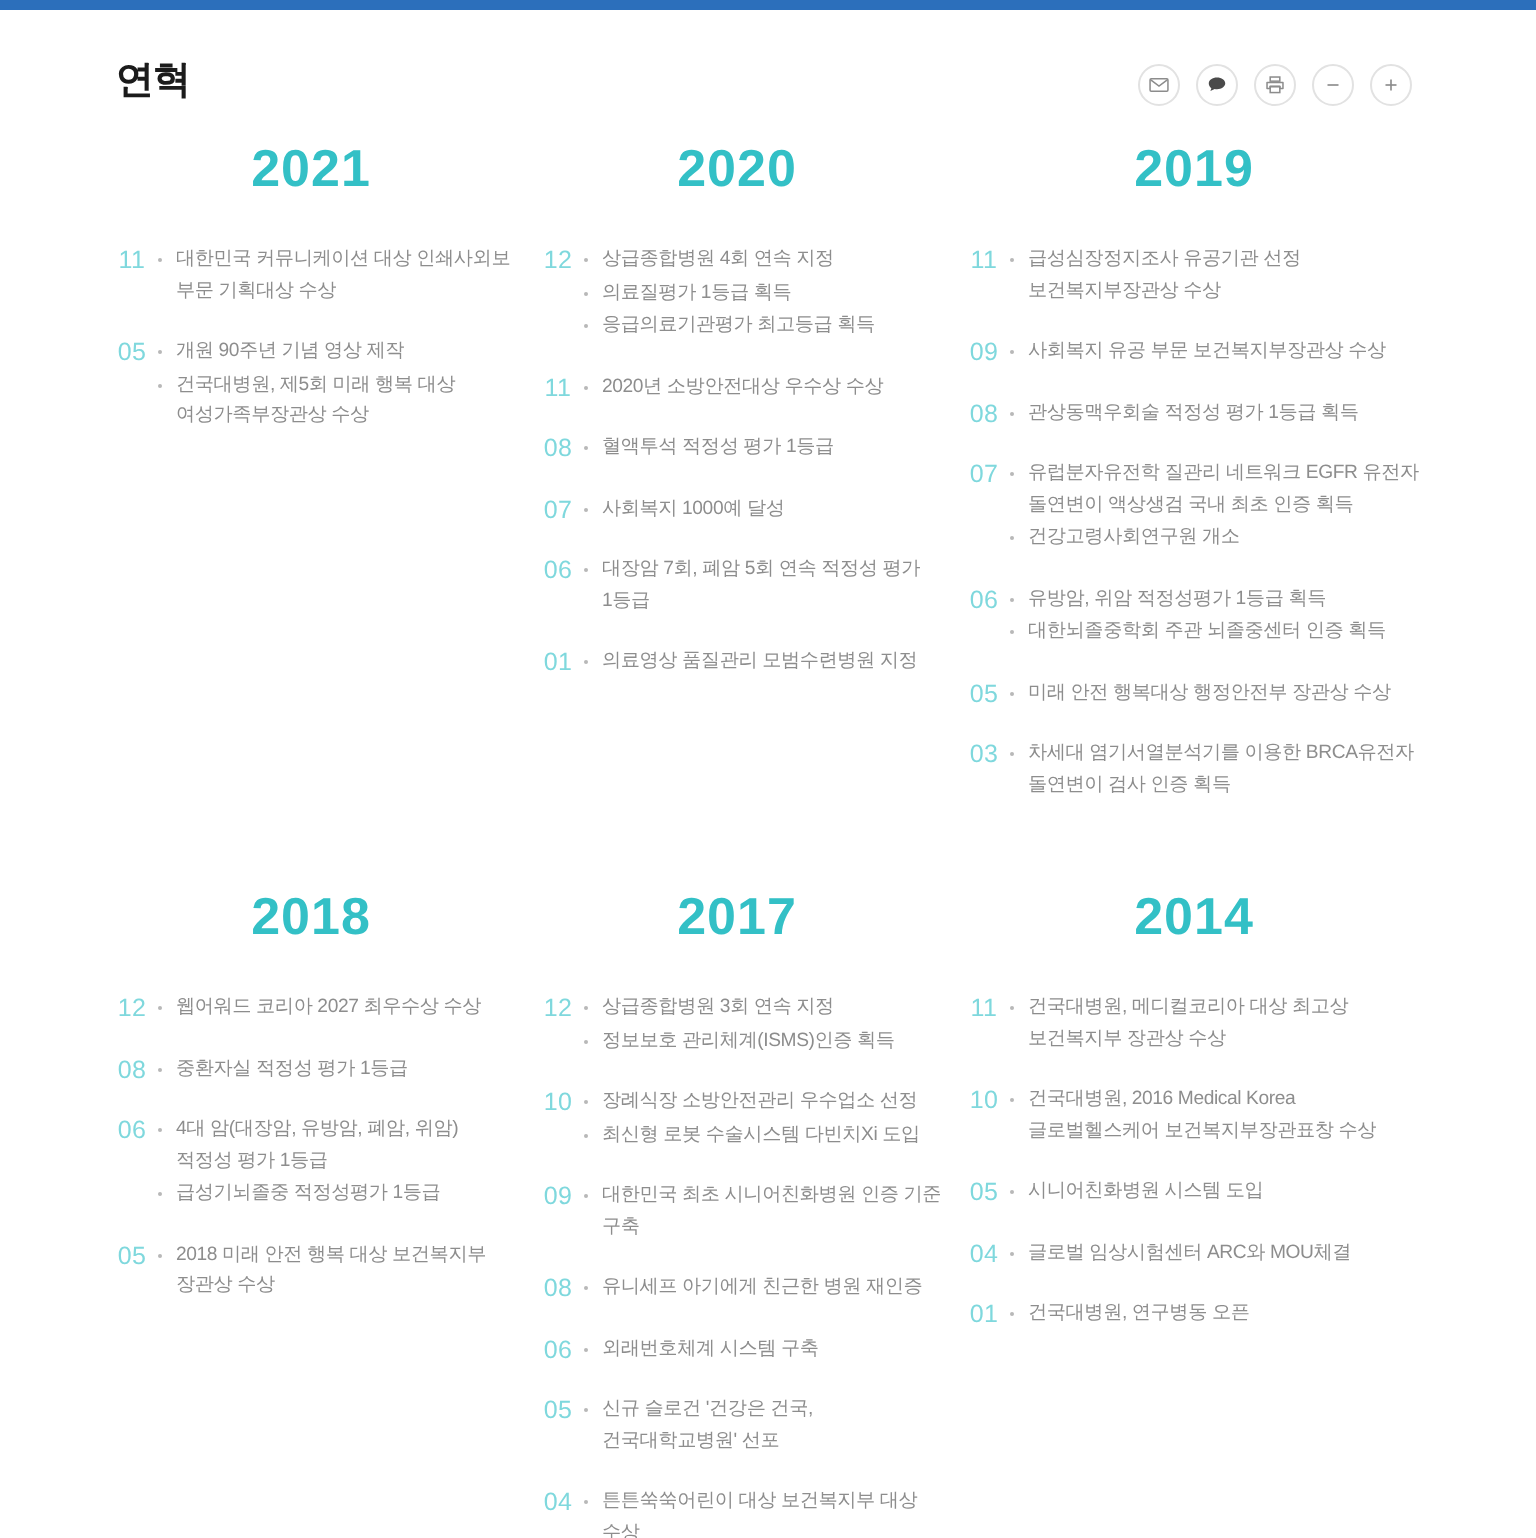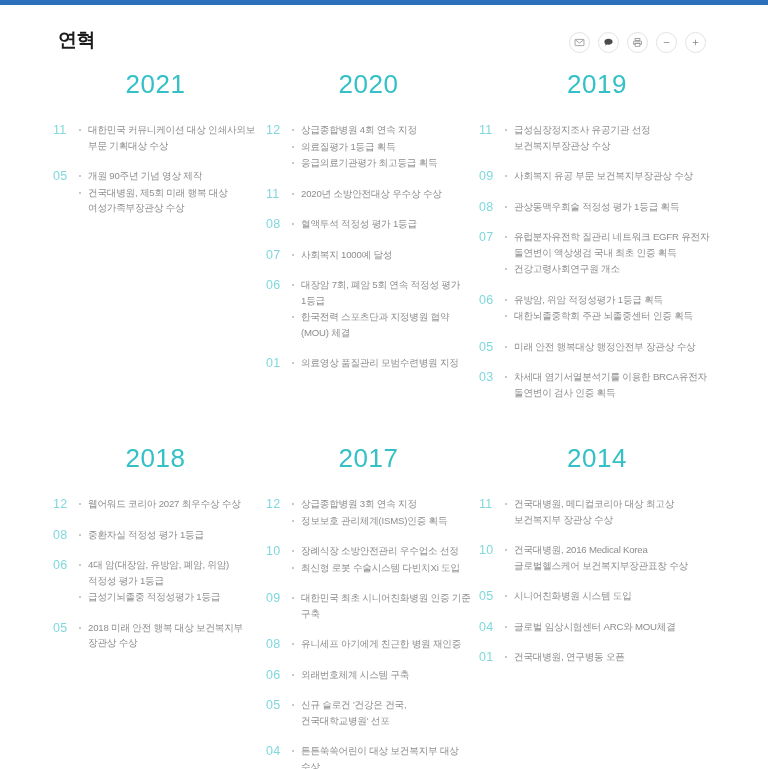--- a/index.html
+++ b/index.html
@@ -62,38 +62,38 @@
     margin-left: 53px;
     margin-top: 2px;
     column-gap: 0px;
   }
   .col { padding-right: 8px; }
 
   .year-head {
     text-align: center;
     font-size: 26px;
     color: #33c0c6;
-    font-weight: 400;
+    font-weight: 700;
     letter-spacing: 0.5px;
     margin-bottom: 22px;
     font-family: "Liberation Sans", sans-serif;
   }
 
   .month-group {
     display: flex;
     align-items: flex-start;
     margin-bottom: 14px;
   }
   .month-num {
     flex: 0 0 26px;
     font-size: 12.5px;
     color: #7fd8dd;
     line-height: 16px;
     padding-top: 0px;
-    text-align: left;
+    text-align: center;
     letter-spacing: 0.2px;
   }
   .events { flex: 1 1 auto; }
   .event {
     position: relative;
     padding-left: 9px;
     font-size: 9.6px;
     line-height: 15.5px;
     color: #8d8d8d;
     letter-spacing: -0.2px;
@@ -196,21 +196,20 @@
         <div class="month-group">
           <div class="month-num">07</div>
           <div class="events">
             <div class="event">사회복지 1000예 달성</div>
           </div>
         </div>
         <div class="month-group">
           <div class="month-num">06</div>
           <div class="events">
             <div class="event">대장암 7회, 폐암 5회 연속 적정성 평가 1등급</div>
-            <div class="event">한국전력 스포츠단과 지정병원 협약(MOU) 체결</div>
           </div>
         </div>
         <div class="month-group">
           <div class="month-num">01</div>
           <div class="events">
             <div class="event">의료영상 품질관리 모범수련병원 지정</div>
           </div>
         </div>
       </div>
       <div class="col">

